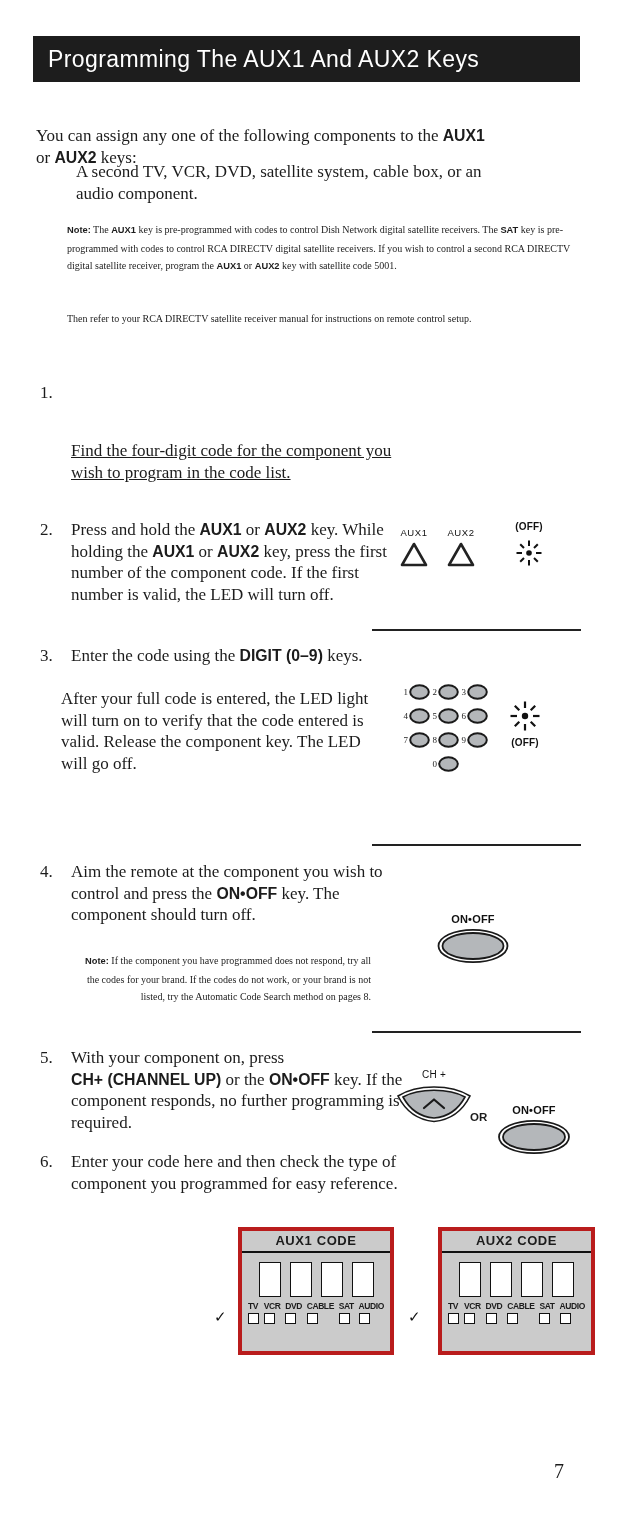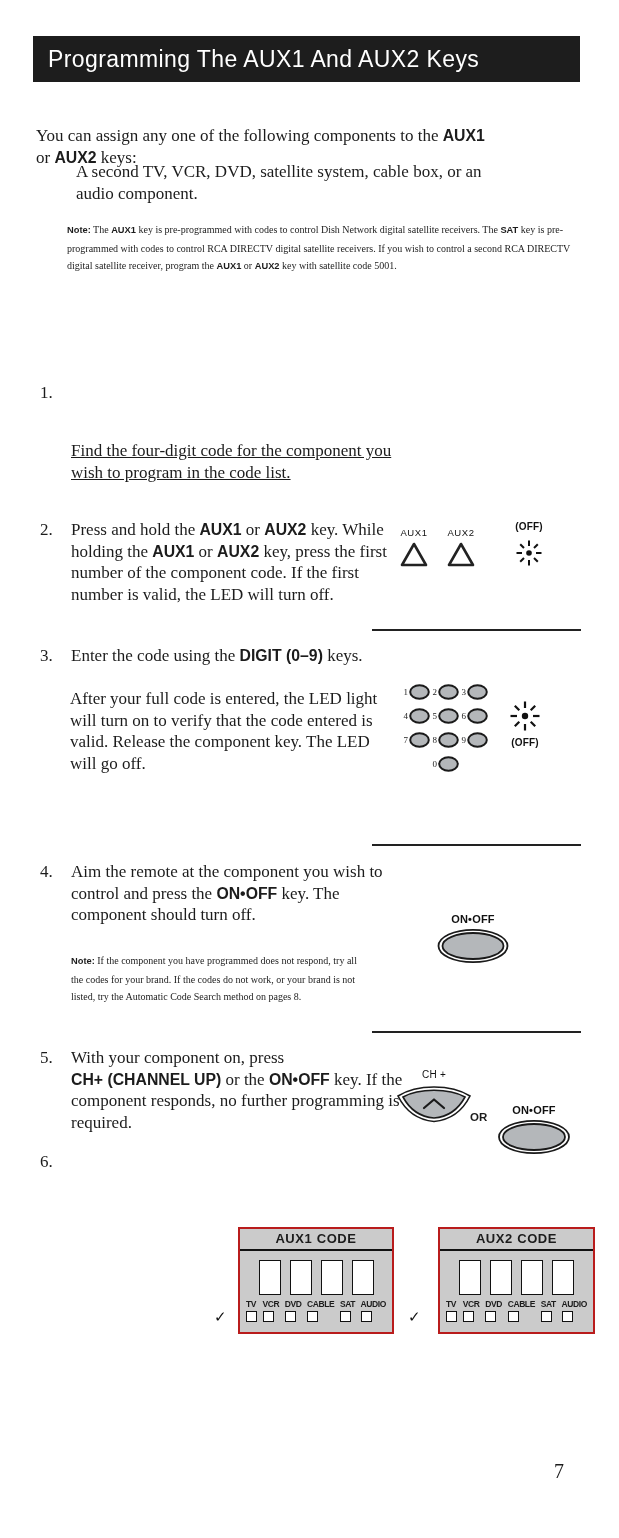--- a/index.html
+++ b/index.html
@@ -23,21 +23,21 @@
   .glabel {
     font-family:"Liberation Sans", sans-serif; font-size:10px; font-weight:bold;
     text-align:center; letter-spacing:.2px; color:#111;
   }
   .glabel.lt { font-weight:normal; letter-spacing:.6px; font-size:9.5px; }
   .keyrow { display:flex; height:16px; margin-bottom:8px; }
   .keycell { display:flex; width:29px; align-items:center; }
   .keycell .kd { width:7px; font-size:9px; text-align:right; margin-right:1px; line-height:16px; }
   .row0 { padding-left:29px; }
   .codebox {
-    width:156px; height:107px; background:#cbcbcb; border:2px solid #b91c1c;
+    width:156px; height:128px; background:#cbcbcb; border:4px solid #b91c1c;
     box-sizing:border-box;
   }
   .codebox .hdr {
     height:20px; border-bottom:2px solid #111; text-align:center;
     font-family:"Liberation Sans", sans-serif; font-weight:bold; font-size:13px;
     line-height:20px; letter-spacing:.6px;
   }
   .digitrow { display:flex; justify-content:center; gap:9px; margin-top:9px; }
   .dsq { width:22px; height:35px; background:#fff; border:1.6px solid #111; box-sizing:border-box; }
   .comps { display:flex; justify-content:space-between; padding:0 6px; margin-top:4px; }
@@ -65,20 +65,21 @@
 
   <div class="abs para" style="left:36px; top:161px; width:552px;margin-left:40px;">
     <span>A second TV, VCR, DVD, satellite system, cable box, or an</span><br>
     <span>audio component.</span>
   </div>
 
   <div class="abs small" style="left:67px; top:221px; width:523px;">
     <span class="b">Note:</span><span> The </span><span class="b">AUX1</span><span> key is pre-programmed with codes to control Dish Network digital satellite receivers. The </span><span class="b">SAT</span><span> key is pre-programmed with codes to control RCA DIRECTV digital satellite receivers. If you wish to control a second RCA DIRECTV digital satellite receiver, program the </span><span class="b">AUX1</span><span> or </span><span class="b">AUX2</span><span> key with satellite code 5001.</span>
   </div>
 
+  <div class="abs small" style="left:67px; top:310px; width:523px;">Then refer to your RCA DIRECTV satellite receiver manual for instructions on remote control setup.</div>
 
   <div class="abs para step" style="left:40px; top:382px; width:560px;">
     <span class="num">1.</span>
   </div>
 
   <div class="abs para" style="left:71px; top:440px; width:335px;text-decoration:underline;">Find the four-digit code for the component you wish to program in the code list.</div>
 
   <div class="abs para step" style="left:40px; top:519px; width:336px;">
     <span class="num">2.</span>
     <span>Press and hold the </span><span class="b">AUX1</span><span> or </span><span class="b">AUX2</span><span> key. While holding the </span><span class="b">AUX1</span><span> or </span><span class="b">AUX2</span><span> key, press the first number of the component code. If the first number is valid, the LED will turn off.</span>
@@ -107,21 +108,21 @@
     </g>
   </svg>
 
   <div class="abs sep" style="top:629px;"></div>
 
   <div class="abs para step" style="left:40px; top:645px; width:430px;">
     <span class="num">3.</span>
     <span>Enter the code using the </span><span class="b">DIGIT (0–9)</span><span> keys.</span>
   </div>
 
-  <div class="abs para" style="left:70px; top:688px; width:310px;">After your full code is entered, the LED light will turn on to verify that the code entered is valid. Release the component key. The LED will go off.</div>
+  <div class="abs para" style="left:61px; top:688px; width:310px;">After your full code is entered, the LED light will turn on to verify that the code entered is valid. Release the component key. The LED will go off.</div>
 
   <div class="abs" style="left:401px; top:684px;">
     <div class="keyrow">
       <span class="keycell">
           <span class="kd">1</span>
           <svg width="21" height="16">
             <ellipse cx="10.5" cy="8" rx="9.3" ry="6.8" fill="#b4b7ba" stroke="#1a1a1a" stroke-width="2"></ellipse>
           </svg>
         </span>
       <span class="keycell">
@@ -202,21 +203,21 @@
   <div class="abs glabel" style="left:506px; top:737px; width:38px;">(OFF)</div>
 
 
   <div class="abs sep" style="top:844px;"></div>
 
   <div class="abs para step" style="left:40px; top:861px; width:340px;">
     <span class="num">4.</span>
     <span>Aim the remote at the component you wish to control and press the </span><span class="b">ON•OFF</span><span> key. The component should turn off.</span>
   </div>
 
-  <div class="abs small" style="left:71px; top:952px; width:300px;">
+  <div class="abs small" style="left:71px; top:952px; width:300px;text-align:right;">
     <span class="b">Note:</span><span> If the component you have programmed does not respond, try all the codes for your brand. If the codes do not work, or your brand is not listed, try the Automatic Code Search method on pages 8.</span>
   </div>
 
   <div class="abs glabel" style="left:437px; top:913px; width:72px; font-size:11px;">ON•OFF</div>
   <svg class="abs" style="left:437px; top:928px;" width="72" height="36">
     <ellipse cx="36" cy="18" rx="34.5" ry="16.2" fill="none" stroke="#1a1a1a" stroke-width="1.8"></ellipse>
     <ellipse cx="36" cy="18" rx="30.5" ry="13" fill="#b4b7ba" stroke="#1a1a1a" stroke-width="1.8"></ellipse>
   </svg>
 
   <div class="abs sep" style="top:1031px;"></div>
@@ -235,20 +236,21 @@
   </svg>
   <div class="abs ornum" style="left:470px; top:1111px;">OR</div>
   <div class="abs glabel" style="left:497px; top:1104px; width:74px; font-size:11px;">ON•OFF</div>
   <svg class="abs" style="left:497px; top:1119px;" width="74" height="36">
     <ellipse cx="37" cy="18" rx="35" ry="16.2" fill="none" stroke="#1a1a1a" stroke-width="1.8"></ellipse>
     <ellipse cx="37" cy="18" rx="31" ry="13" fill="#b4b7ba" stroke="#1a1a1a" stroke-width="1.8"></ellipse>
   </svg>
 
   <div class="abs para step" style="left:40px; top:1151px; width:345px;">
     <span class="num">6.</span>
+    <span>Enter your code here and then check the type of component you programmed for easy reference.</span>
   </div>
 
   <div class="abs check" style="left:214px; top:1308px;">✓</div>
   <div class="abs codebox" style="left:238px; top:1227px;">
     <div class="hdr">AUX1 CODE</div>
     <div class="digitrow">
       <div class="dsq"></div>
       <div class="dsq"></div>
       <div class="dsq"></div>
       <div class="dsq"></div>

